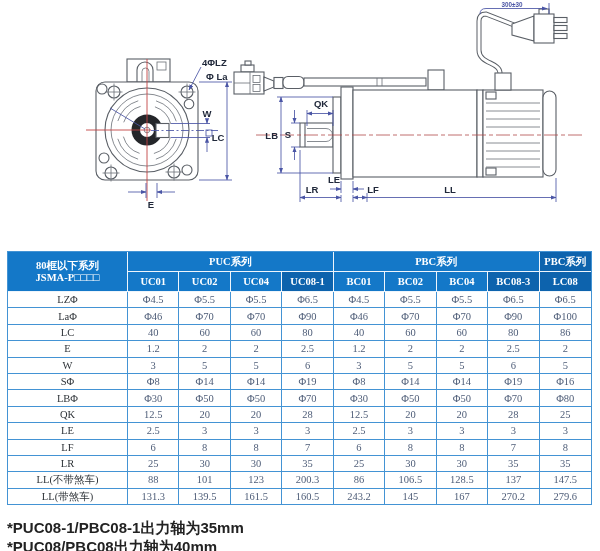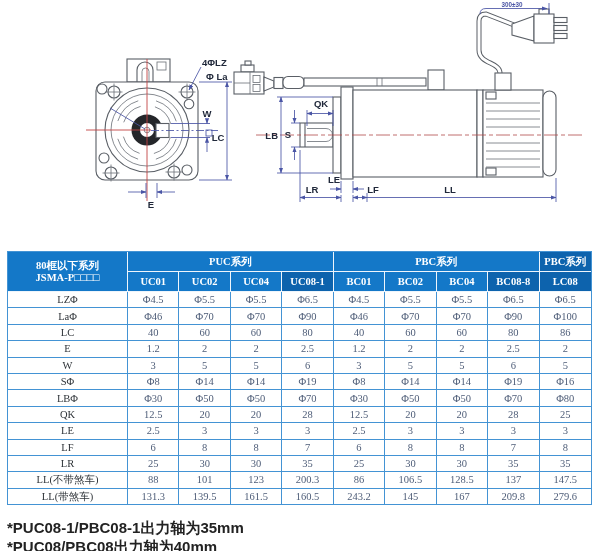--- a/index.html
+++ b/index.html
@@ -248,21 +248,21 @@
           <th colspan="1" class="dark">PBC系列</th>
         </tr>
       <tr id="col-row">
           <th>UC01</th>
           <th>UC02</th>
           <th>UC04</th>
           <th class="dark">UC08-1</th>
           <th>BC01</th>
           <th>BC02</th>
           <th>BC04</th>
-          <th class="dark">BC08-8</th>
+          <th class="dark">BC08-3</th>
           <th class="dark">LC08</th>
         </tr>
     </thead>
     <tbody id="tbody">
         <tr>
           <th>LZΦ</th>
           <td>Φ4.5</td>
           <td>Φ5.5</td>
           <td>Φ5.5</td>
           <td>Φ6.5</td>
@@ -406,21 +406,21 @@
         </tr>
         <tr>
           <th>LL(带煞车)</th>
           <td>131.3</td>
           <td>139.5</td>
           <td>161.5</td>
           <td>160.5</td>
           <td>243.2</td>
           <td>145</td>
           <td>167</td>
-          <td>209.8</td>
+          <td>270.2</td>
           <td>279.6</td>
         </tr>
       </tbody>
   </table>
 </div>
 
 <div class="footnotes">
   <div>*PUC08-1/PBC08-1出力轴为35mm</div>
   <div>*PUC08/PBC08出力轴为40mm</div>
 </div>

